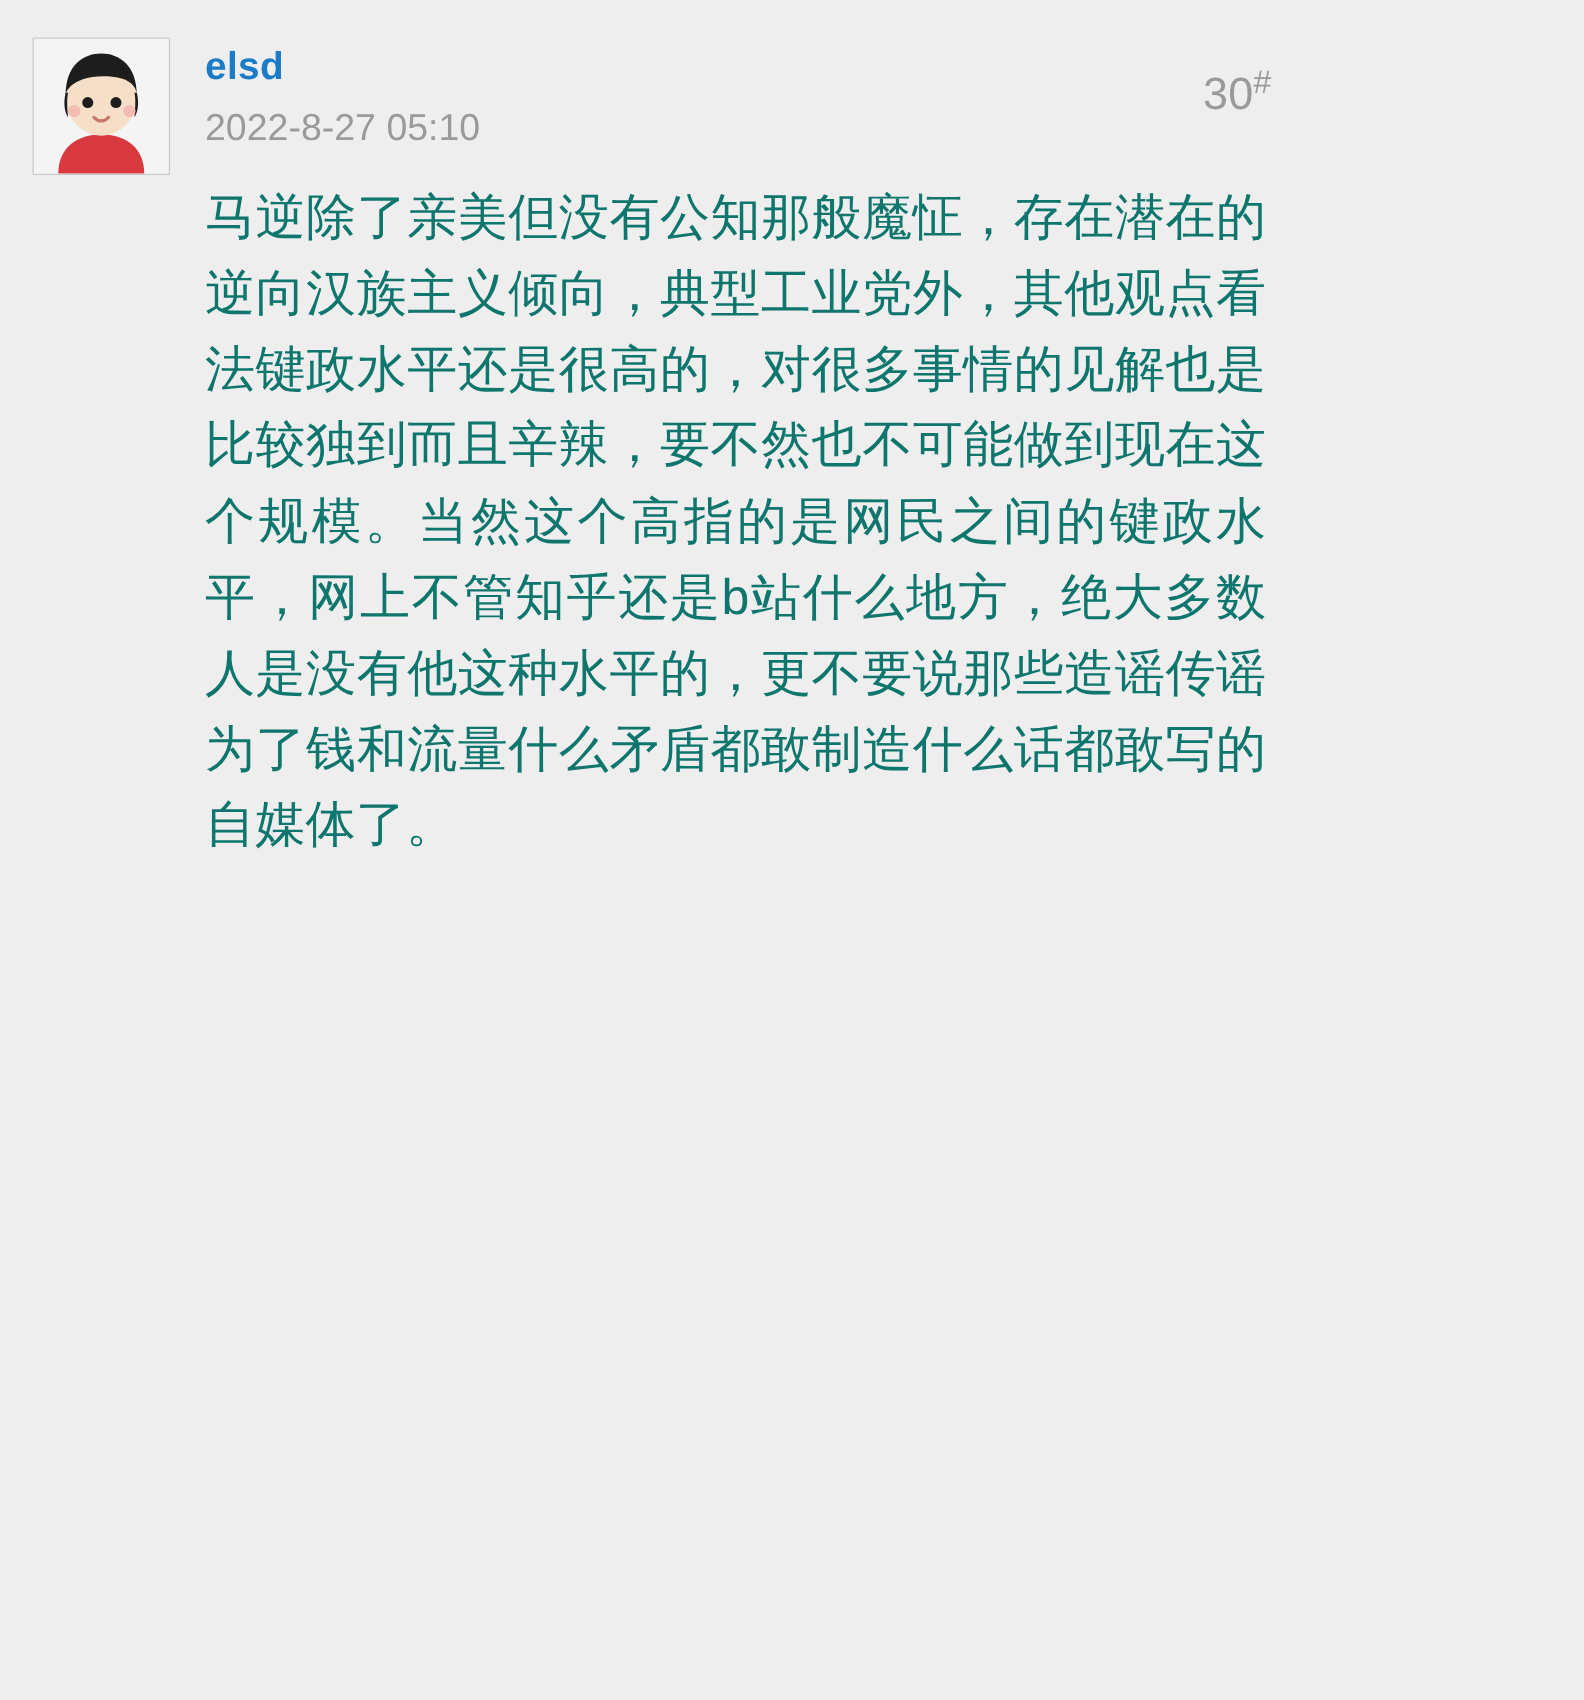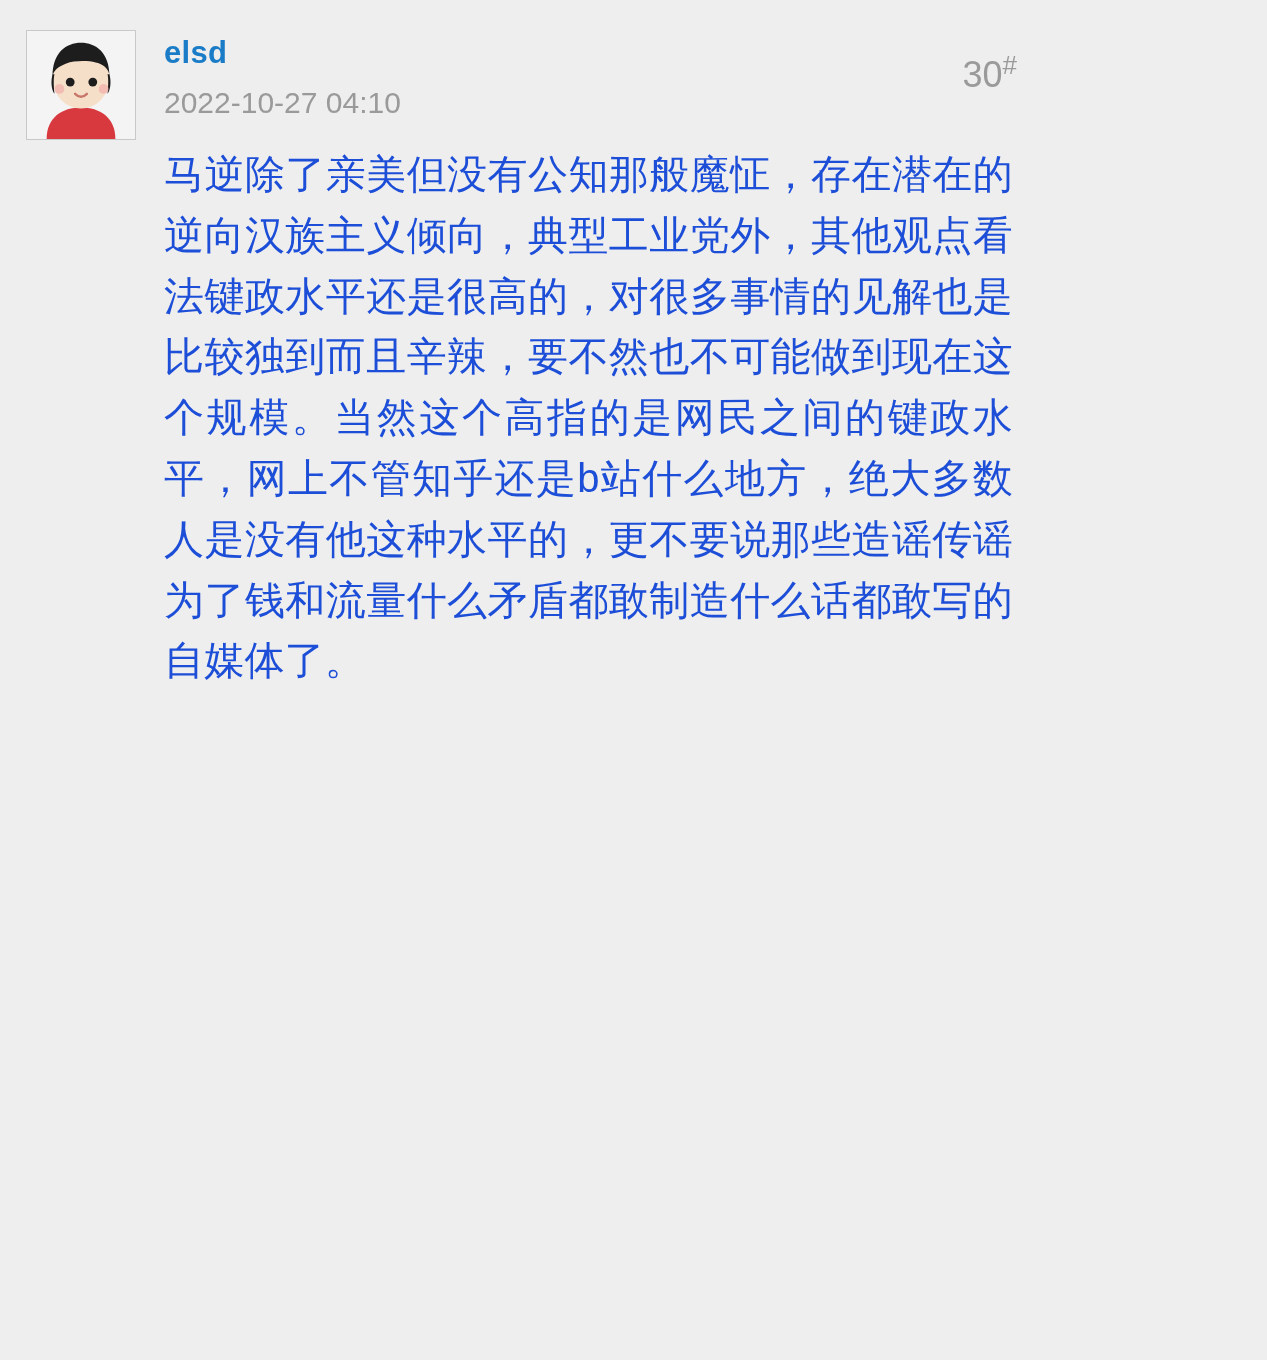--- a/index.html
+++ b/index.html
@@ -78,21 +78,21 @@
   }
   .floor .hash {
     font-size: 26px;
     vertical-align: super;
   }
 
   .post-body {
     margin-top: 4px;
     margin-left: 138px;
     margin-right: 8px;
-    color: #1d4ed8;
+    color: #0f766e;
     font-size: 40px;
     line-height: 1.52;
     letter-spacing: 0.2px;
     text-align: justify;
   }
 
   .post-body p {
     margin: 0 0 2px 0;
   }
 </style>
@@ -114,21 +114,21 @@
         <circle cx="44" cy="52" r="4.5" fill="#1d1d1d"></circle>
         <circle cx="67" cy="52" r="4.5" fill="#1d1d1d"></circle>
         <circle cx="33" cy="59" r="5" fill="#f2b6ae" opacity="0.85"></circle>
         <circle cx="78" cy="59" r="5" fill="#f2b6ae" opacity="0.85"></circle>
         <path d="M49 64 Q55 70 61 64" stroke="#c8766a" stroke-width="2.5" fill="none" stroke-linecap="round"></path>
       </svg>
     </div>
 
     <div class="header-text">
       <div class="username">elsd</div>
-      <div class="timestamp">2022-10-27 04:10</div>
+      <div class="timestamp">2022-8-27 05:10</div>
     </div>
 
     <div class="floor">
       <span>30</span><span class="hash">#</span>
     </div>
   </div>
 
   <div class="post-body">
     <p>马逆除了亲美但没有公知那般魔怔，存在潜在的逆向汉族主义倾向，典型工业党外，其他观点看法键政水平还是很高的，对很多事情的见解也是比较独到而且辛辣，要不然也不可能做到现在这个规模。当然这个高指的是网民之间的键政水平，网上不管知乎还是b站什么地方，绝大多数人是没有他这种水平的，更不要说那些造谣传谣为了钱和流量什么矛盾都敢制造什么话都敢写的自媒体了。</p>
   </div>

